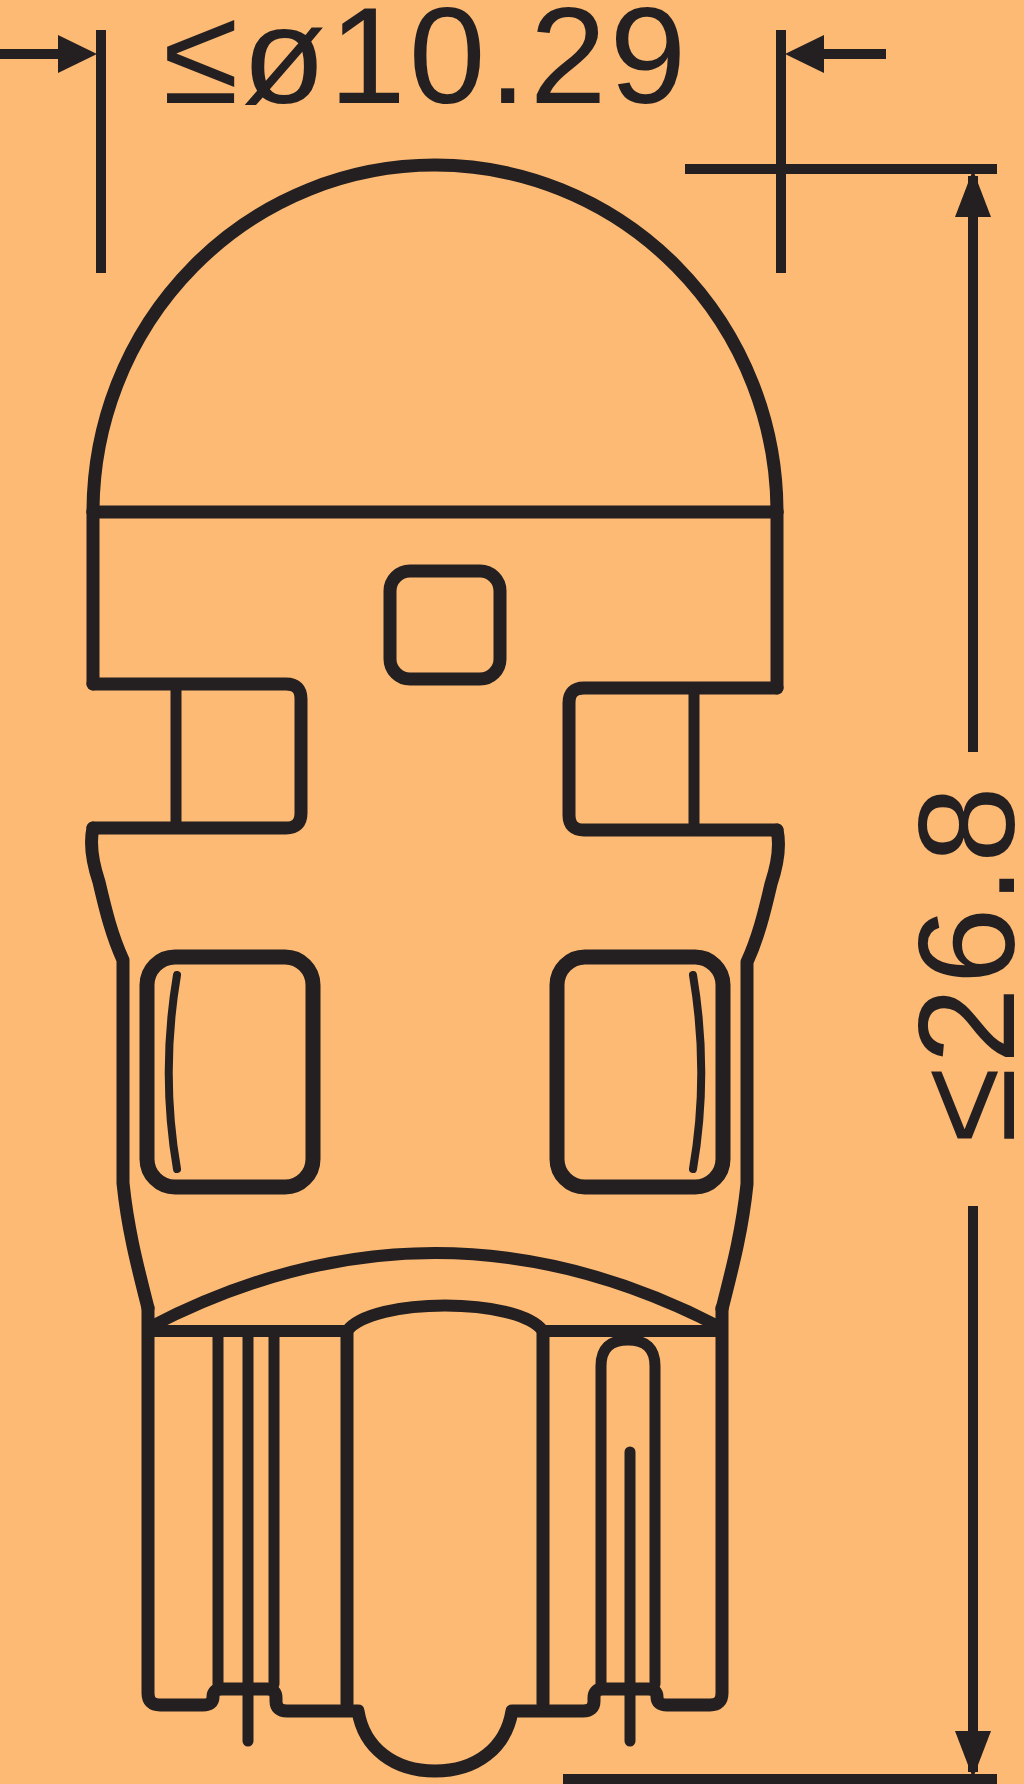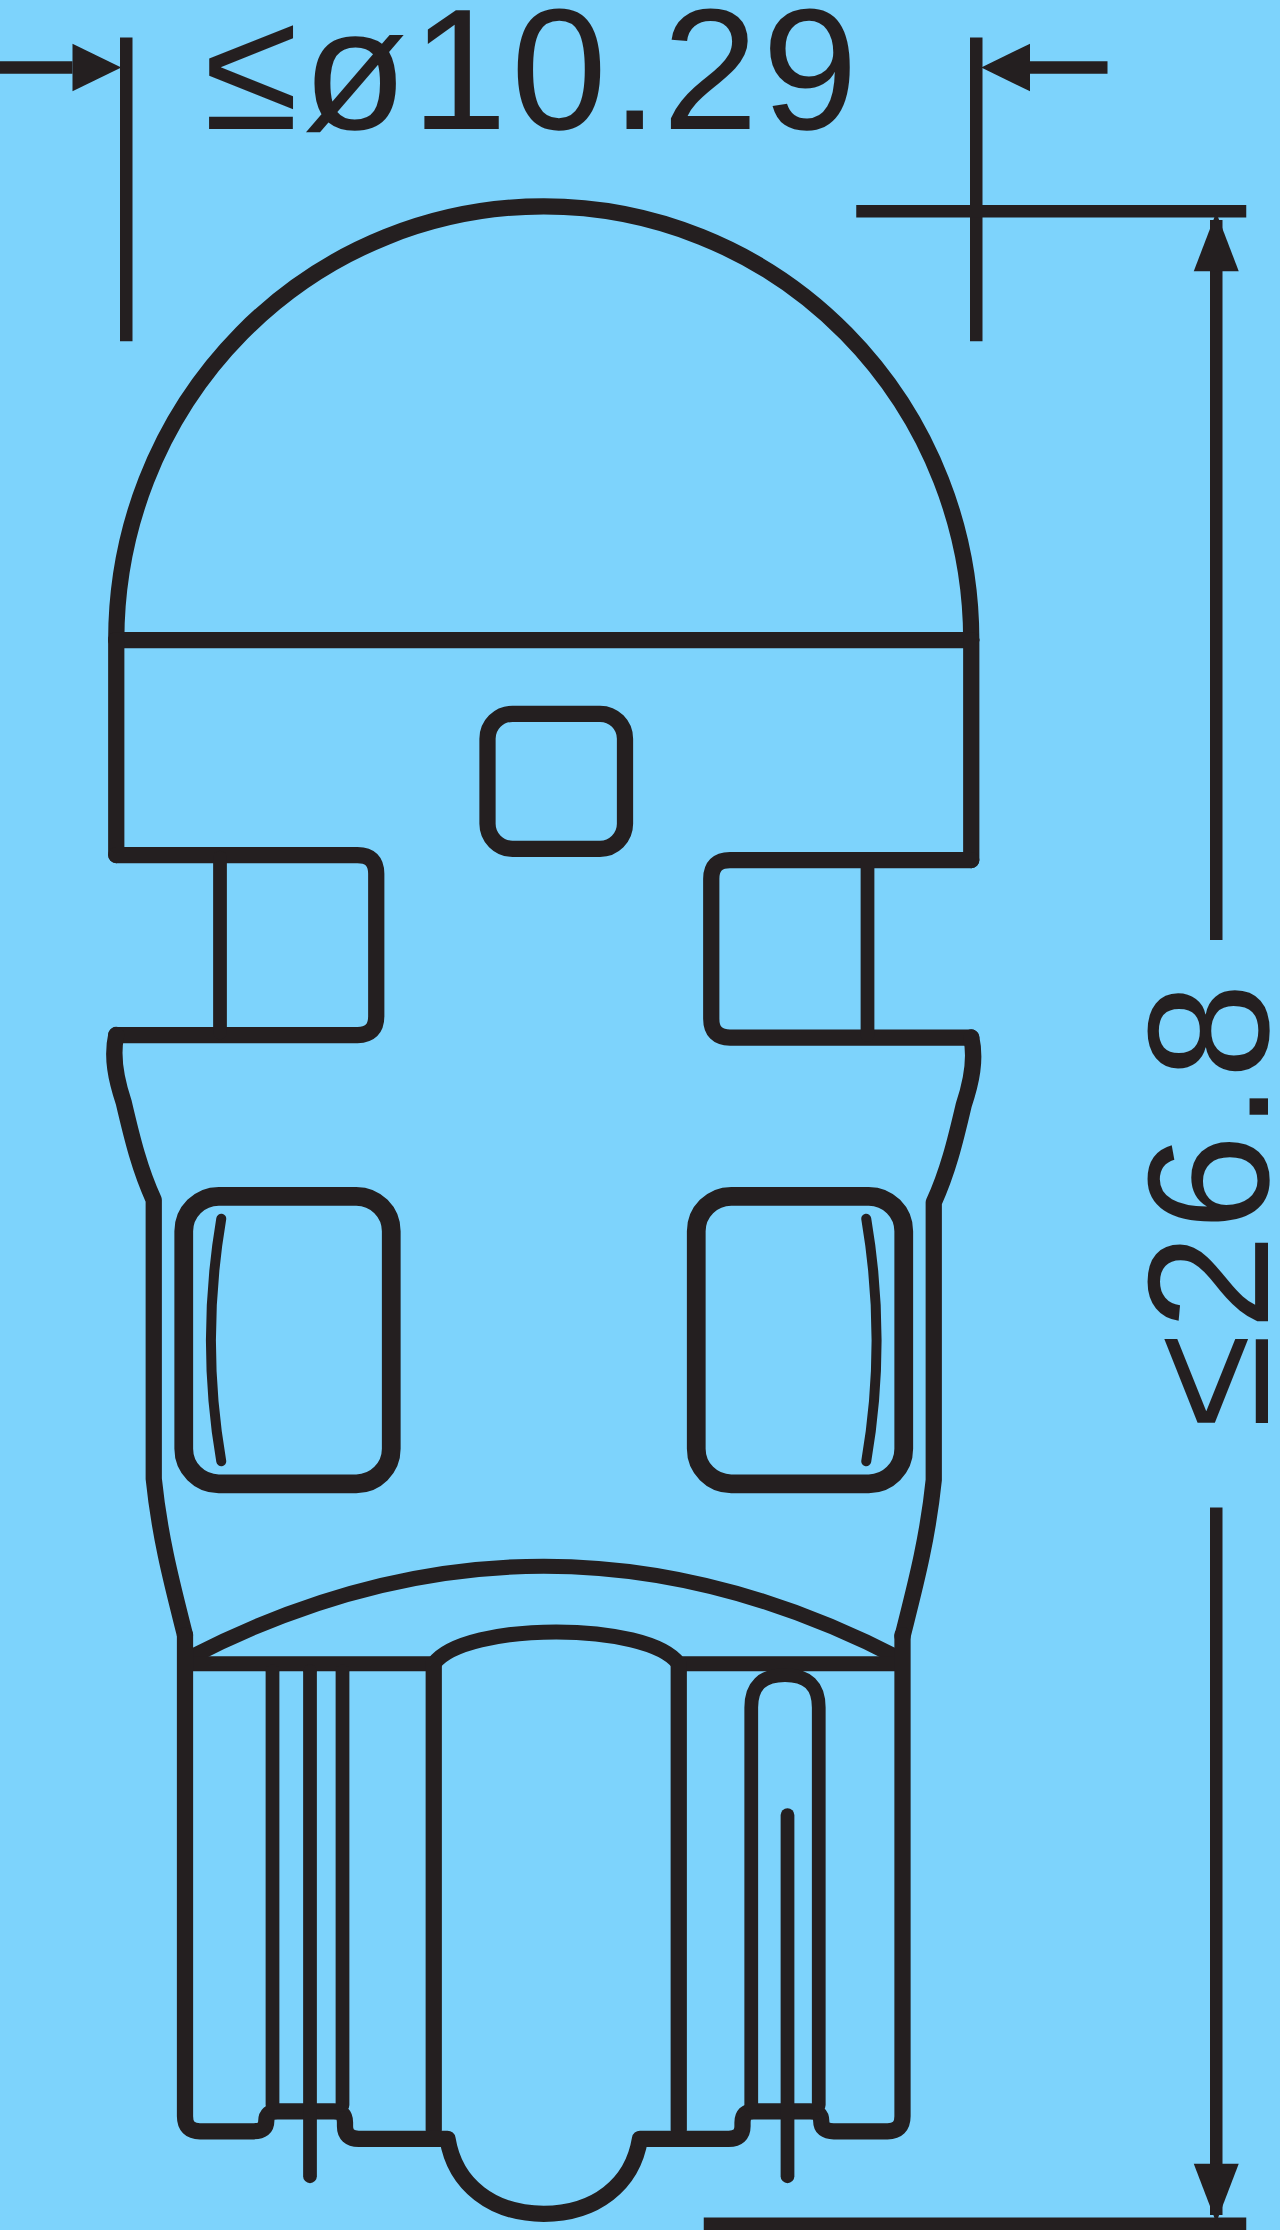--- a/index.html
+++ b/index.html
@@ -4,21 +4,21 @@
 <style>
   html, body {
     margin: 0;
     padding: 0;
     background: #ffffff;
   }
   .canvas {
     position: relative;
     width: 1024px;
     height: 1784px;
-    background: #7dd3fc;
+    background: #fdba74;
     overflow: hidden;
   }
   svg { display: block; }
   .dim-text {
     font-family: "Liberation Sans", sans-serif;
     font-size: 138px;
     letter-spacing: 3px;
     font-weight: 400;
   }
   path, rect, line { vector-effect: none; }

